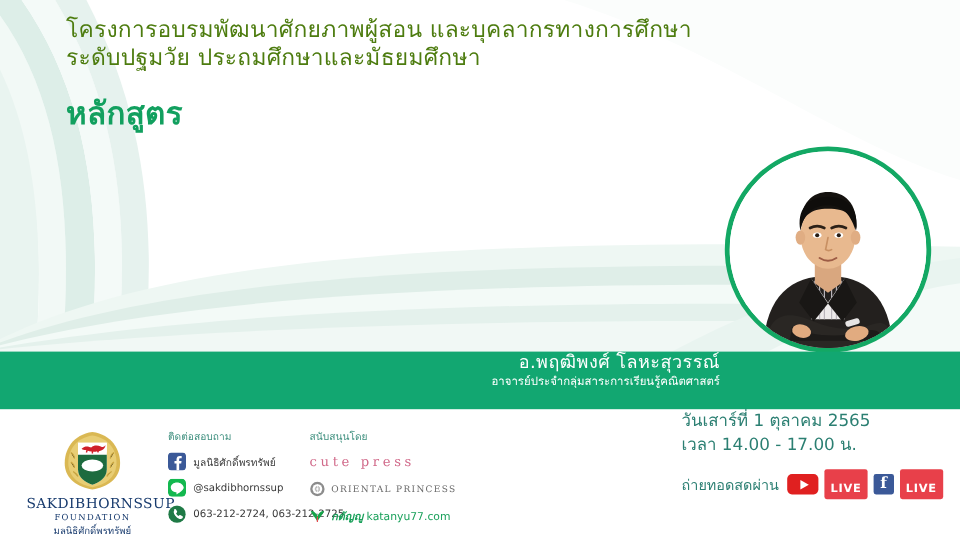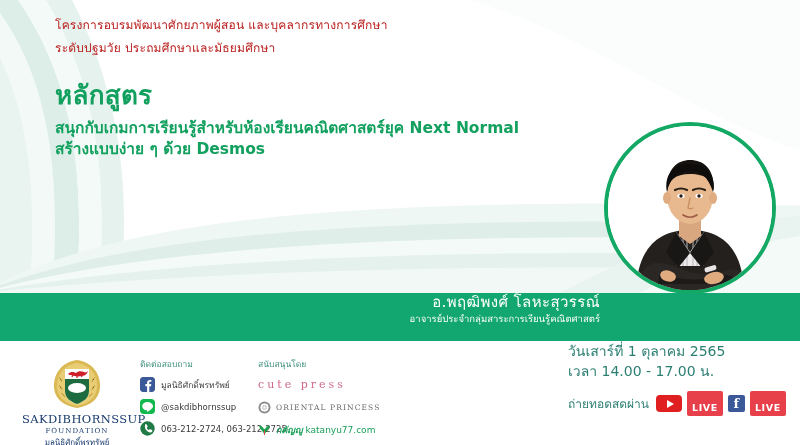--- a/index.html
+++ b/index.html
@@ -24,22 +24,22 @@
     pointer-events:none;
   }
 
   
   .header-block{
     position:absolute;
     left:55px;top:14px;
     width:520px;
   }
   .hdr-line{
-    color:#b91c1c;
-    font-size:12px;
+    color:#4d7c0f;
+    font-size:19px;
     line-height:23px;
     letter-spacing:.2px;
     white-space:nowrap;
   }
 
   .course-label{
     position:absolute;
     left:55px;top:80px;
     color:#12a05f;
     font-size:26px;
@@ -296,24 +296,20 @@
     </g>
   </svg>
 
   <div class="header-block">
     <div class="hdr-line">โครงการอบรมพัฒนาศักยภาพผู้สอน และบุคลากรทางการศึกษา</div>
     <div class="hdr-line">ระดับปฐมวัย ประถมศึกษาและมัธยมศึกษา</div>
   </div>
 
   <div class="course-label">หลักสูตร</div>
 
-  <div class="course-sub">
-    <span class="l2">สนุกกับเกมการเรียนรู้สำหรับห้องเรียนคณิตศาสตร์ยุค Next Normal</span>
-    <span class="l2">สร้างแบบง่าย ๆ ด้วย Desmos</span>
-  </div>
 
   <div class="portrait-wrap">
     <svg class="portrait-svg" viewBox="0 0 164 164">
       <rect x="0" y="0" width="164" height="164" fill="#ffffff"></rect>
 
       <path d="M 28 164 C 30 120 52 104 82 104 C 112 104 134 120 136 164 Z" fill="#23201e"></path>
 
       <path d="M 68 106 L 82 126 L 96 106 L 96 140 L 68 140 Z" fill="#eceaea"></path>
       <g stroke="#b9b5bb" stroke-width="1">
         <line x1="71" y1="108" x2="71" y2="140"></line>

